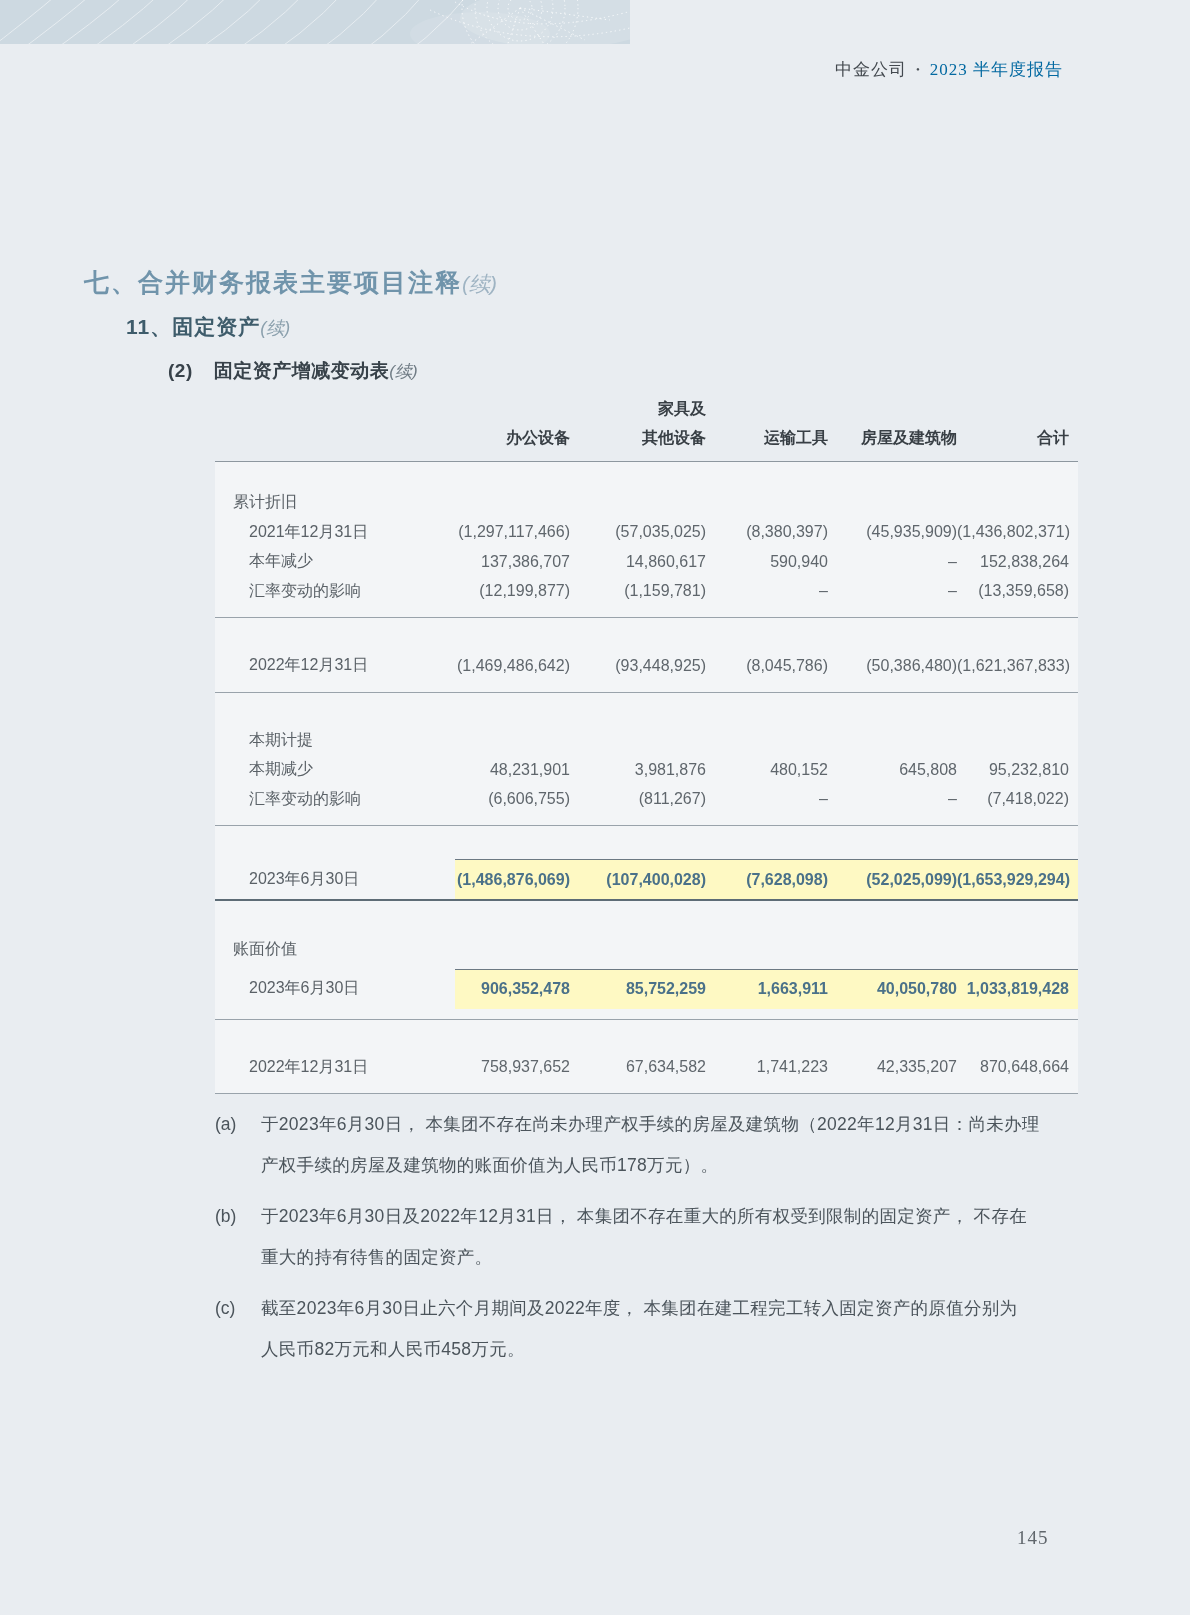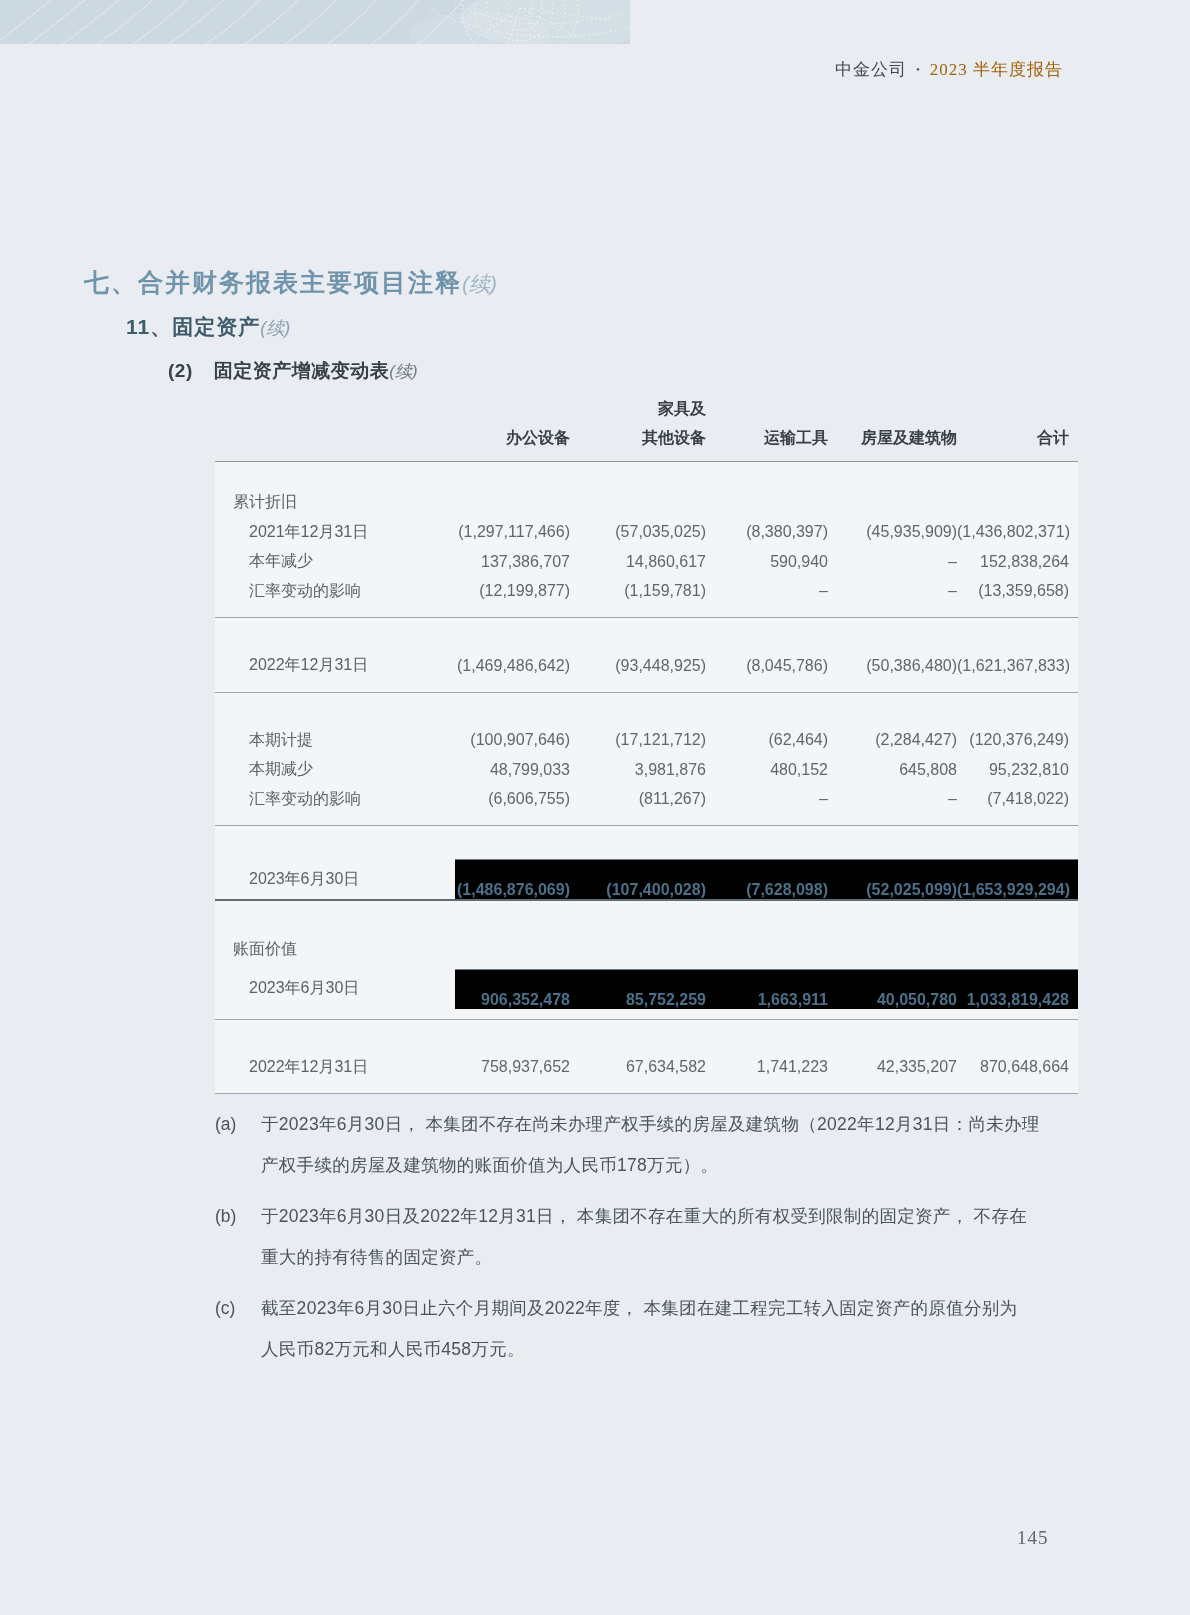--- a/index.html
+++ b/index.html
@@ -9,21 +9,21 @@
     font-family:"Liberation Sans","DejaVu Sans",sans-serif;
     color:#4b545b;
   }
   .banner{position:absolute;left:0;top:0;width:630px;height:44px;}
   .doc-header{
     position:absolute;top:58px;right:127px;
     font-family:"Liberation Serif","DejaVu Serif",serif;
     font-size:17px;color:#43494f;letter-spacing:1px;white-space:nowrap;
   }
   .doc-header .sep{color:#4a5056;margin:0 9px;font-size:11px;vertical-align:2px;}
-  .doc-header .sub{color:#a16207;}
+  .doc-header .sub{color:#0369a1;}
 
   .h1{position:absolute;left:84px;top:266px;font-size:25px;font-weight:bold;color:#7094ab;letter-spacing:2px;}
   .cont{font-style:italic;font-weight:normal;letter-spacing:0;}
   .h1 .cont{color:#9fb4c3;font-size:21px;}
   .h2{position:absolute;left:126px;top:313px;font-size:21px;font-weight:bold;color:#3e5c6b;letter-spacing:1px;}
   .h2 .cont{color:#8ba0ad;font-size:18px;}
   .h3{position:absolute;left:168px;top:358px;font-size:19px;font-weight:bold;color:#38424a;letter-spacing:.5px;}
   .h3 .h3num{display:inline-block;margin-right:21px;}
   .h3 .cont{color:#707c85;font-size:17px;}
 
@@ -37,21 +37,21 @@
   .tbody{background:#f3f5f7;padding-top:26px;}
   .trow{display:flex;align-items:center;height:29.5px;font-size:16px;color:#5f666c;}
   .tlabel{width:240px;box-sizing:border-box;padding-left:34px;color:#5a6167;}
   .trow.section .tlabel{padding-left:18px;}
   .num-band{display:flex;width:623px;box-sizing:border-box;align-items:center;}
   .tcell{text-align:right;box-sizing:border-box;}
   .rule{border-top:1px solid #99a3ab;margin-top:11px;height:0;}
   .rule + .trow{margin-top:33px;}
   .trow.total,.trow.total2{height:40px;}
   .trow.total .num-band,.trow.total2 .num-band{
-    background:#000000;border-top:1px solid #6c7983;height:100%;align-items:flex-end;
+    background:#fef9c3;border-top:1px solid #6c7983;height:100%;
   }
   .trow.total .tcell,.trow.total2 .tcell{color:#4a7189;font-weight:bold;}
   .trow.total{border-bottom:2px solid #5d6c76;}
   .trow.total + .trow.section{margin-top:34px;}
   .trow.section + .trow.total2{margin-top:4px;}
   .trow.total2 + .rule{margin-top:10px;}
 
   .notes{position:absolute;left:215px;top:1104px;width:868px;}
   .note{display:flex;margin-bottom:10px;font-size:17.5px;color:#4b545b;line-height:41px;}
   .note-id{width:46px;flex:none;}
@@ -176,32 +176,25 @@
       <div class="tcell c1">(1,469,486,642)</div>
       <div class="tcell c2">(93,448,925)</div>
       <div class="tcell c3">(8,045,786)</div>
       <div class="tcell c4">(50,386,480)</div>
       <div class="tcell c5">(1,621,367,833)</div>
     </div>
   </div>
       <div class="rule"></div>
       <div class="trow data">
     <div class="tlabel">本期计提</div>
-    <div class="num-band">
-      <div class="tcell c1">(100,907,646)</div>
-      <div class="tcell c2">(17,121,712)</div>
-      <div class="tcell c3">(62,464)</div>
-      <div class="tcell c4">(2,284,427)</div>
-      <div class="tcell c5">(120,376,249)</div>
-    </div>
   </div>
       <div class="trow data">
     <div class="tlabel">本期减少</div>
     <div class="num-band">
-      <div class="tcell c1">48,799,033</div>
+      <div class="tcell c1">48,231,901</div>
       <div class="tcell c2">3,981,876</div>
       <div class="tcell c3">480,152</div>
       <div class="tcell c4">645,808</div>
       <div class="tcell c5">95,232,810</div>
     </div>
   </div>
       <div class="trow data">
     <div class="tlabel">汇率变动的影响</div>
     <div class="num-band">
       <div class="tcell c1">(6,606,755)</div>

